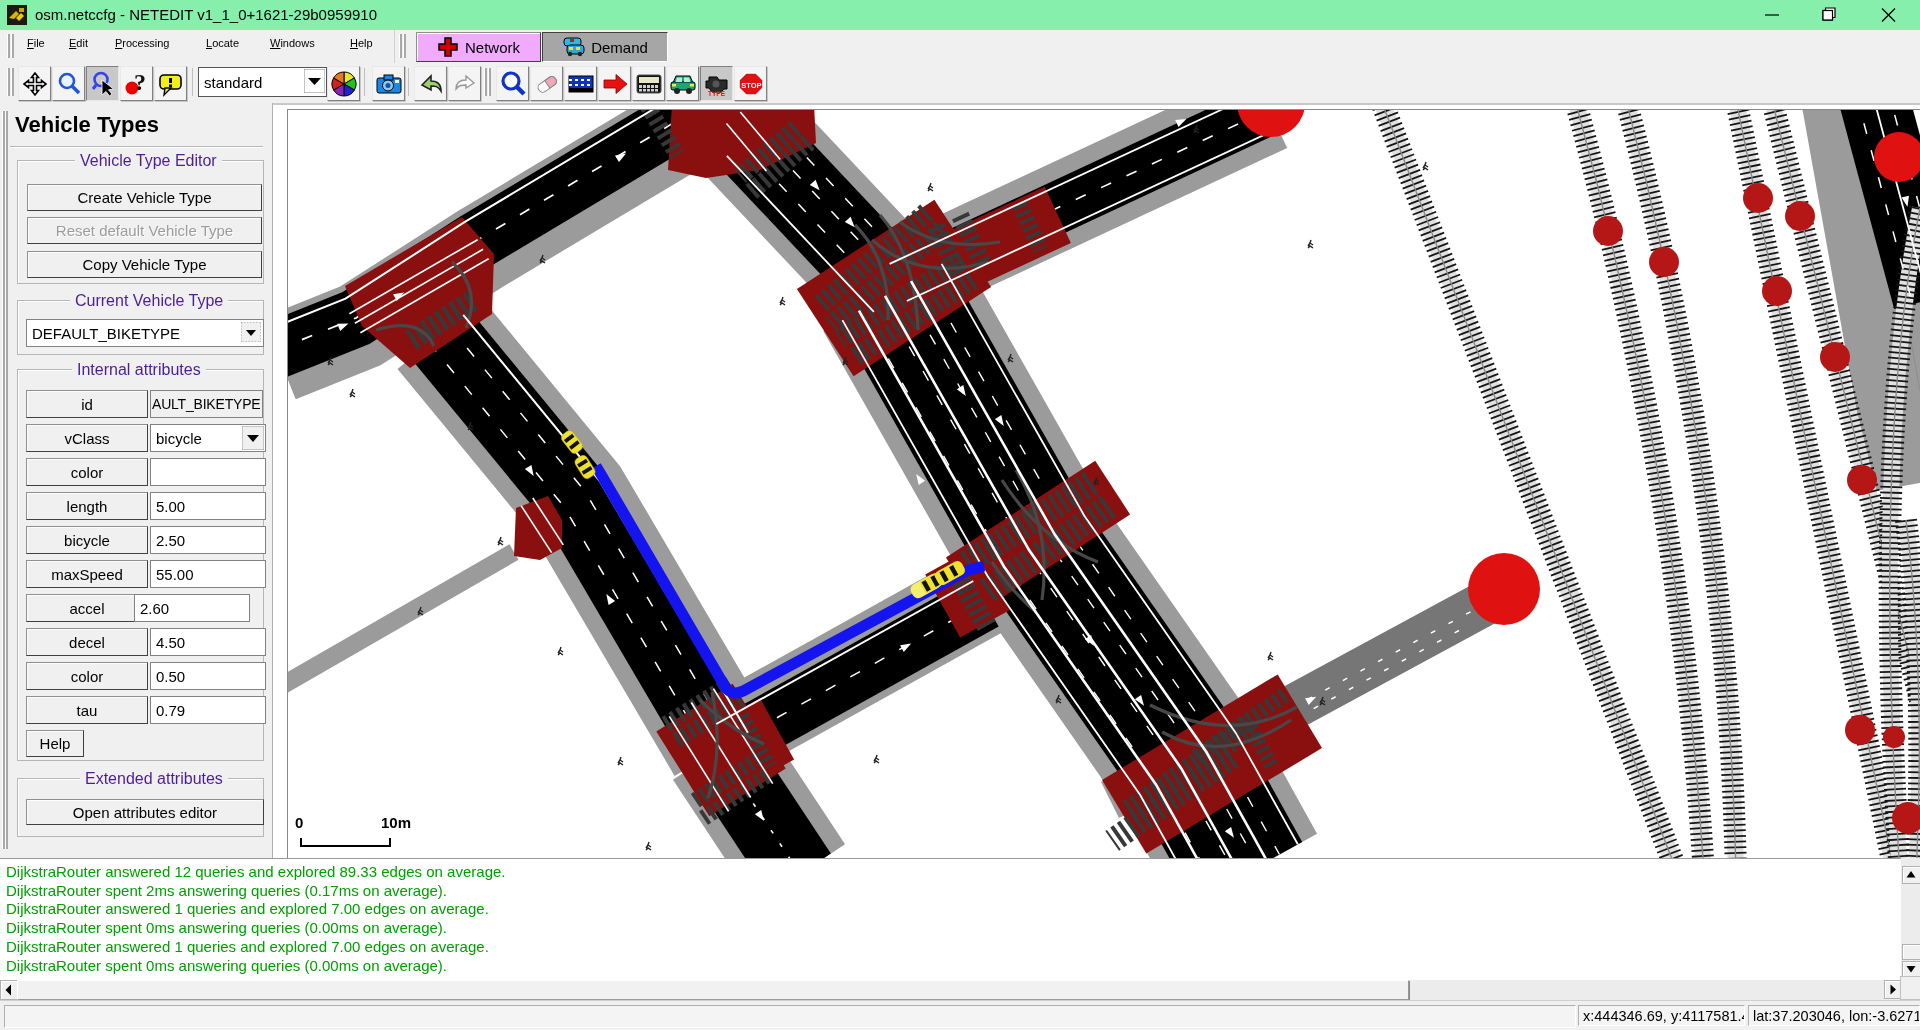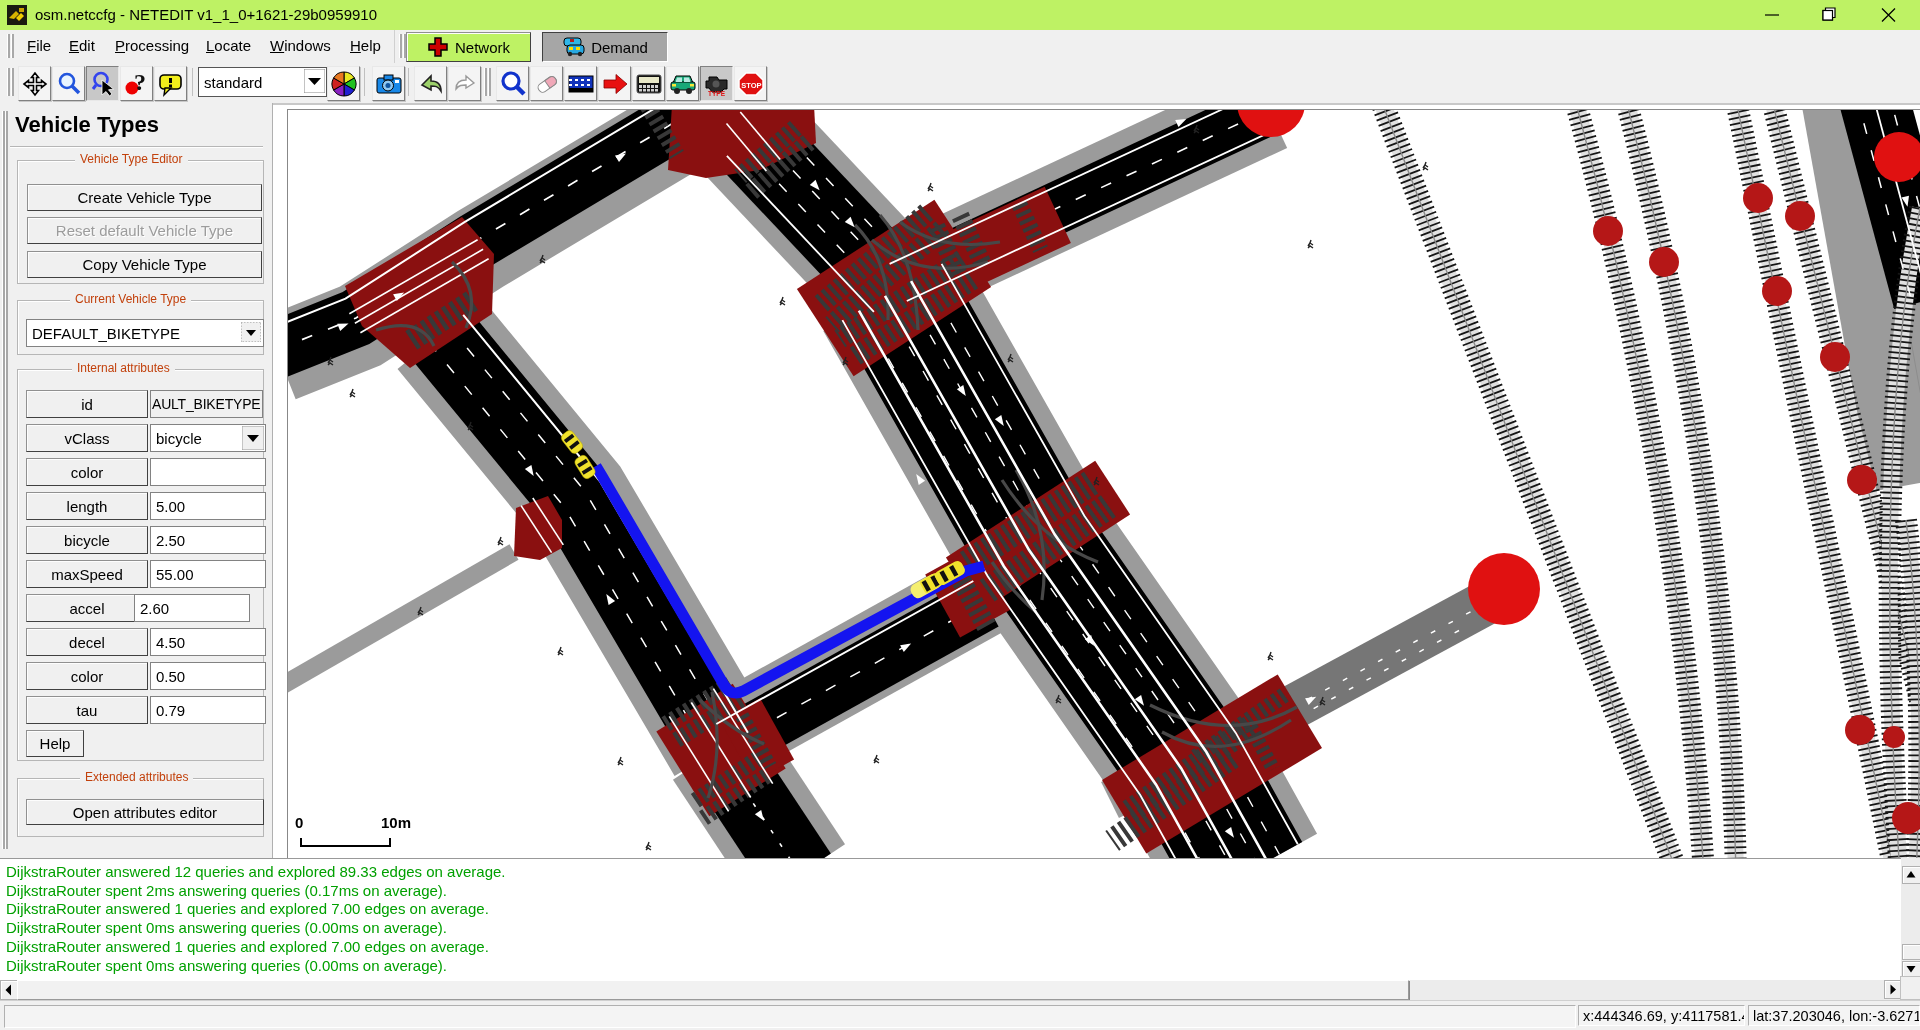--- a/index.html
+++ b/index.html
@@ -1,26 +1,26 @@
 <!DOCTYPE html>
 <html><head><meta charset="utf-8"><style>
 html,body{margin:0;padding:0;width:1920px;height:1030px;overflow:hidden;
 font-family:"Liberation Sans",sans-serif;background:#fff}
 .abs{position:absolute}
 .gb{position:absolute;border:1px solid #b6b6b6;box-shadow:inset 1px 1px 0 #fff}
-.gbl{position:absolute;background:#f0f0f0;font-size:12px;color:#c2410c;padding:0 5px;white-space:nowrap}
+.gbl{position:absolute;background:#f0f0f0;font-size:16px;color:#4c1d95;padding:0 5px;white-space:nowrap}
 .btn{position:absolute;background:#f0f0f0;border:1px solid #909090;border-right-color:#404040;border-bottom-color:#404040;
 box-shadow:inset 1px 1px 0 #fdfdfd;font-size:15px;color:#000;display:flex;align-items:center;justify-content:center;white-space:nowrap}
 .fld{position:absolute;background:#fff;border:1px solid #828282;font-size:15px;color:#000;display:flex;align-items:center;padding-left:5px;overflow:hidden;white-space:nowrap}
 .tbtn{position:absolute;width:31px;height:33px;background:#f4f4f4;border:1px solid #e8e8e8;border-right-color:#808080;border-bottom-color:#808080;box-shadow:1px 1px 0 #c8c8c8;display:flex;align-items:center;justify-content:center}
-.menu{font-size:15px;color:#000}
+.menu{font-size:11px;color:#000}
 .menu u{text-decoration:underline}
 </style></head><body>
 
-<div class="abs" style="left:0;top:0;width:1920px;height:30px;background:#bef264">
+<div class="abs" style="left:0;top:0;width:1920px;height:30px;background:#86efac">
   <svg class="abs" style="left:7px;top:5px" width="20" height="20" viewBox="0 0 20 20">
     <rect x="0" y="0" width="20" height="20" fill="#1a1a10"></rect>
     <path d="M2 13 L9 6 L12 9 L7 14 Z" fill="#d8b400"></path>
     <path d="M9 13 L14 8 L17 11 L12 16 Z" fill="#f0cc00"></path>
     <rect x="12" y="3" width="5" height="4" fill="#caa500"></rect>
   </svg>
   <div class="abs menu" style="left:35px;top:6px;font-size:15px">osm.netccfg - NETEDIT v1_1_0+1621-29b0959910</div>
   <svg class="abs" style="left:1755px;top:0" width="165" height="30" viewBox="0 0 165 30">
     <path d="M10 15 H24" stroke="#000" stroke-width="1.2" fill="none"></path>
     <rect x="68" y="10.5" width="9.5" height="9.5" fill="none" stroke="#000" stroke-width="1.2"></rect>
@@ -35,21 +35,21 @@
   <div class="abs" style="left:11px;top:4px;width:2px;height:24px;border-left:1px solid #fff;background:#a8a8a8"></div>
   <div class="abs menu" style="left:27px;top:7px"><u>F</u>ile</div>
   <div class="abs menu" style="left:69px;top:7px"><u>E</u>dit</div>
   <div class="abs menu" style="left:115px;top:7px"><u>P</u>rocessing</div>
   <div class="abs menu" style="left:206px;top:7px"><u>L</u>ocate</div>
   <div class="abs menu" style="left:270px;top:7px"><u>W</u>indows</div>
   <div class="abs menu" style="left:350px;top:7px"><u>H</u>elp</div>
   <div class="abs" style="left:394px;top:0;width:1px;height:33px;background:#d0d0d0"></div>
   <div class="abs" style="left:399px;top:4px;width:2px;height:24px;border-left:1px solid #fff;background:#a8a8a8"></div>
   <div class="abs" style="left:403px;top:4px;width:2px;height:24px;border-left:1px solid #fff;background:#a8a8a8"></div>
-  <div class="btn" style="left:406px;top:2px;width:123px;height:28px;background:#bef264">
+  <div class="btn" style="left:416px;top:2px;width:123px;height:28px;background:#f0abfc">
     <svg width="22" height="22" viewBox="0 0 22 22" style="margin-right:6px">
       <path d="M8 2 H14 V8 H20 V14 H14 V20 H8 V14 H2 V8 H8 Z" fill="#cc0000" stroke="#000" stroke-width="1.5"></path>
     </svg>Network
   </div>
   <div class="btn" style="left:542px;top:2px;width:124px;height:28px;background:#a6a6a6;border-color:#404040 #fff #fff #404040;box-shadow:none">
     <svg width="24" height="22" viewBox="0 0 24 22" style="margin-right:5px">
       <rect x="2" y="2" width="17" height="8" rx="3" fill="#30b6e8" stroke="#000"></rect>
       <rect x="5" y="9" width="17" height="9" rx="3" fill="#28a8e0" stroke="#000"></rect>
       <rect x="7" y="11" width="4" height="3" fill="#ffe000"></rect>
       <rect x="14" y="11" width="4" height="3" fill="#ffe000"></rect>

